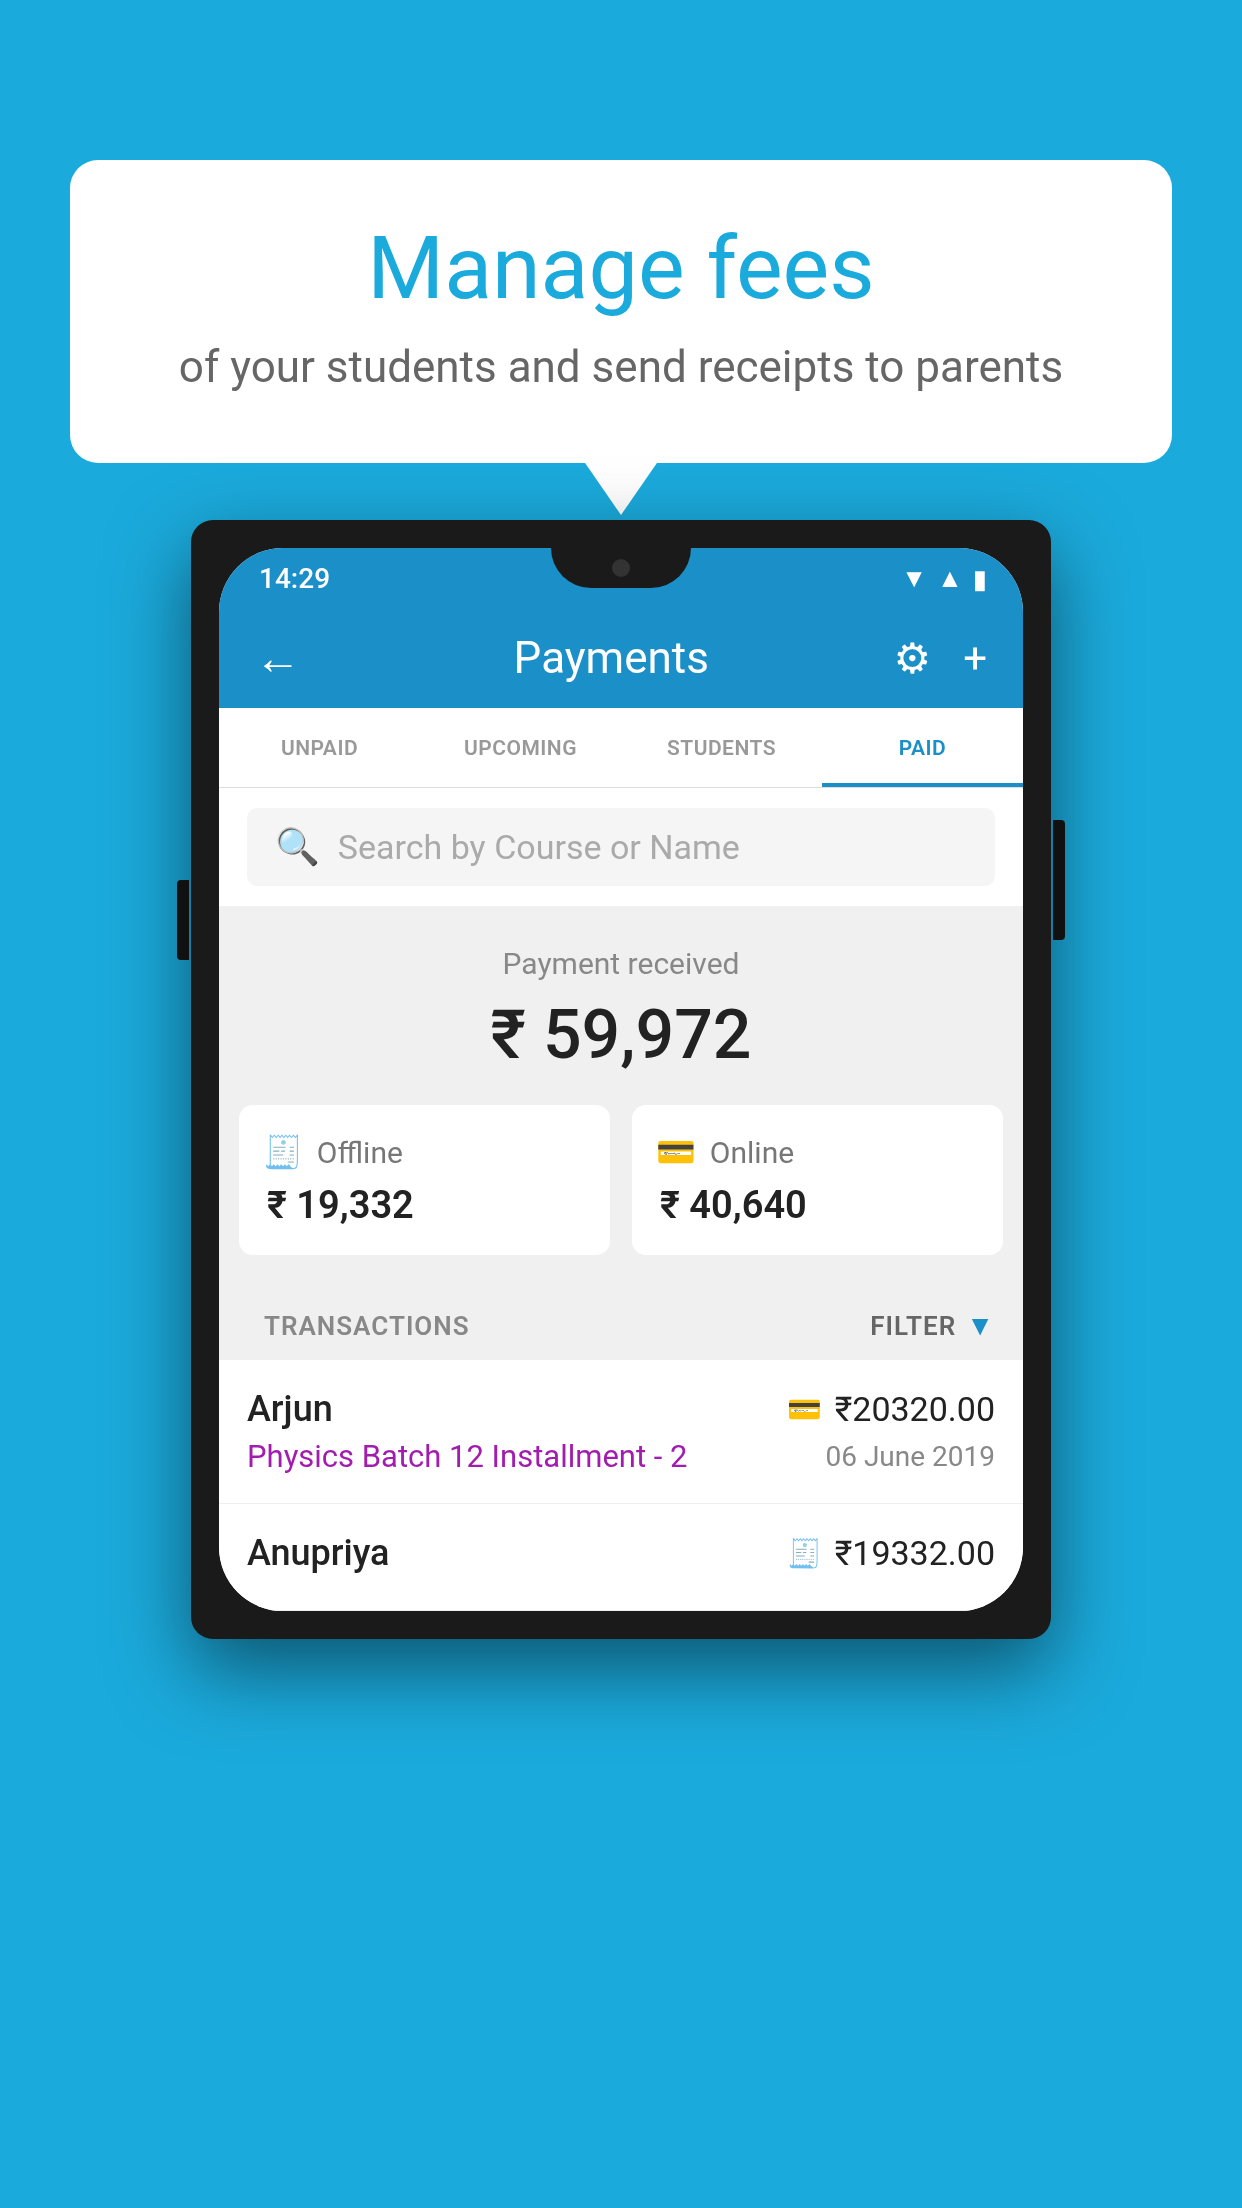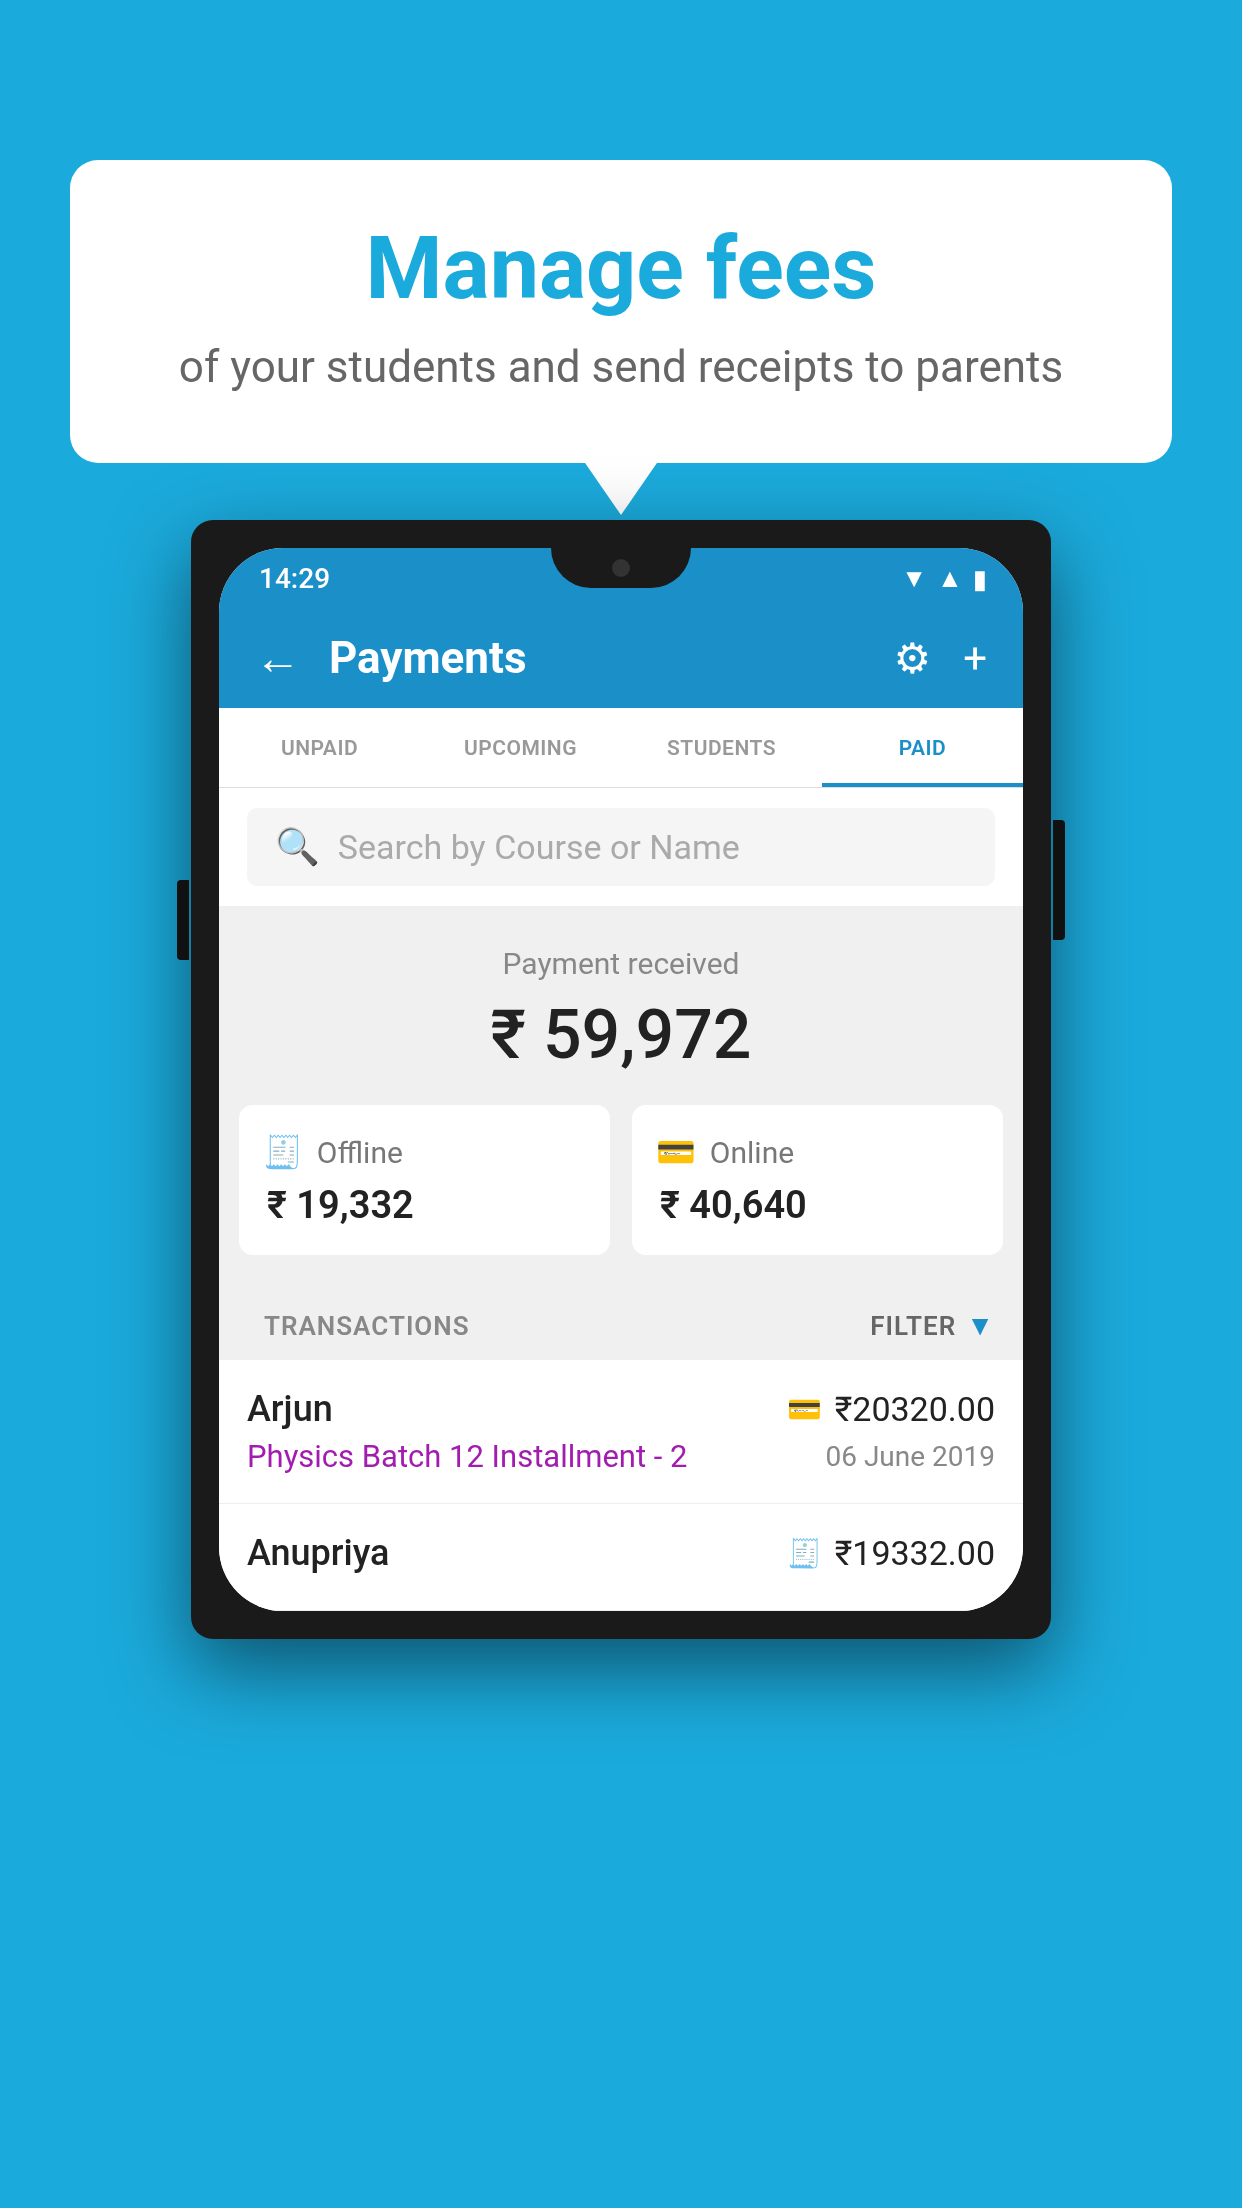--- a/index.html
+++ b/index.html
@@ -42,21 +42,21 @@
       width: 0;
       height: 0;
       border-left: 38px solid transparent;
       border-right: 38px solid transparent;
       border-top: 55px solid white;
     }
 
     .bubble-title {
       font-size: 88px;
       color: #1BAADC;
-      font-weight: 700;
+      font-weight: 400;
       line-height: 1.1;
       margin-bottom: 24px;
       text-align: center;
     }
 
     .bubble-subtitle {
       font-size: 44px;
       color: #666;
       font-weight: 400;
     }
@@ -171,22 +171,23 @@
     .back-btn {
       color: white;
       font-size: 46px;
       margin-right: 28px;
       cursor: pointer;
     }
 
     .app-title {
       color: white;
       font-size: 44px;
-      font-weight: 700;
+      font-weight: 400;
       flex: 1;
+      text-align: center;
     }
 
     .app-bar-actions {
       display: flex;
       align-items: center;
       gap: 32px;
     }
 
     .app-bar-icon {
       color: white;

